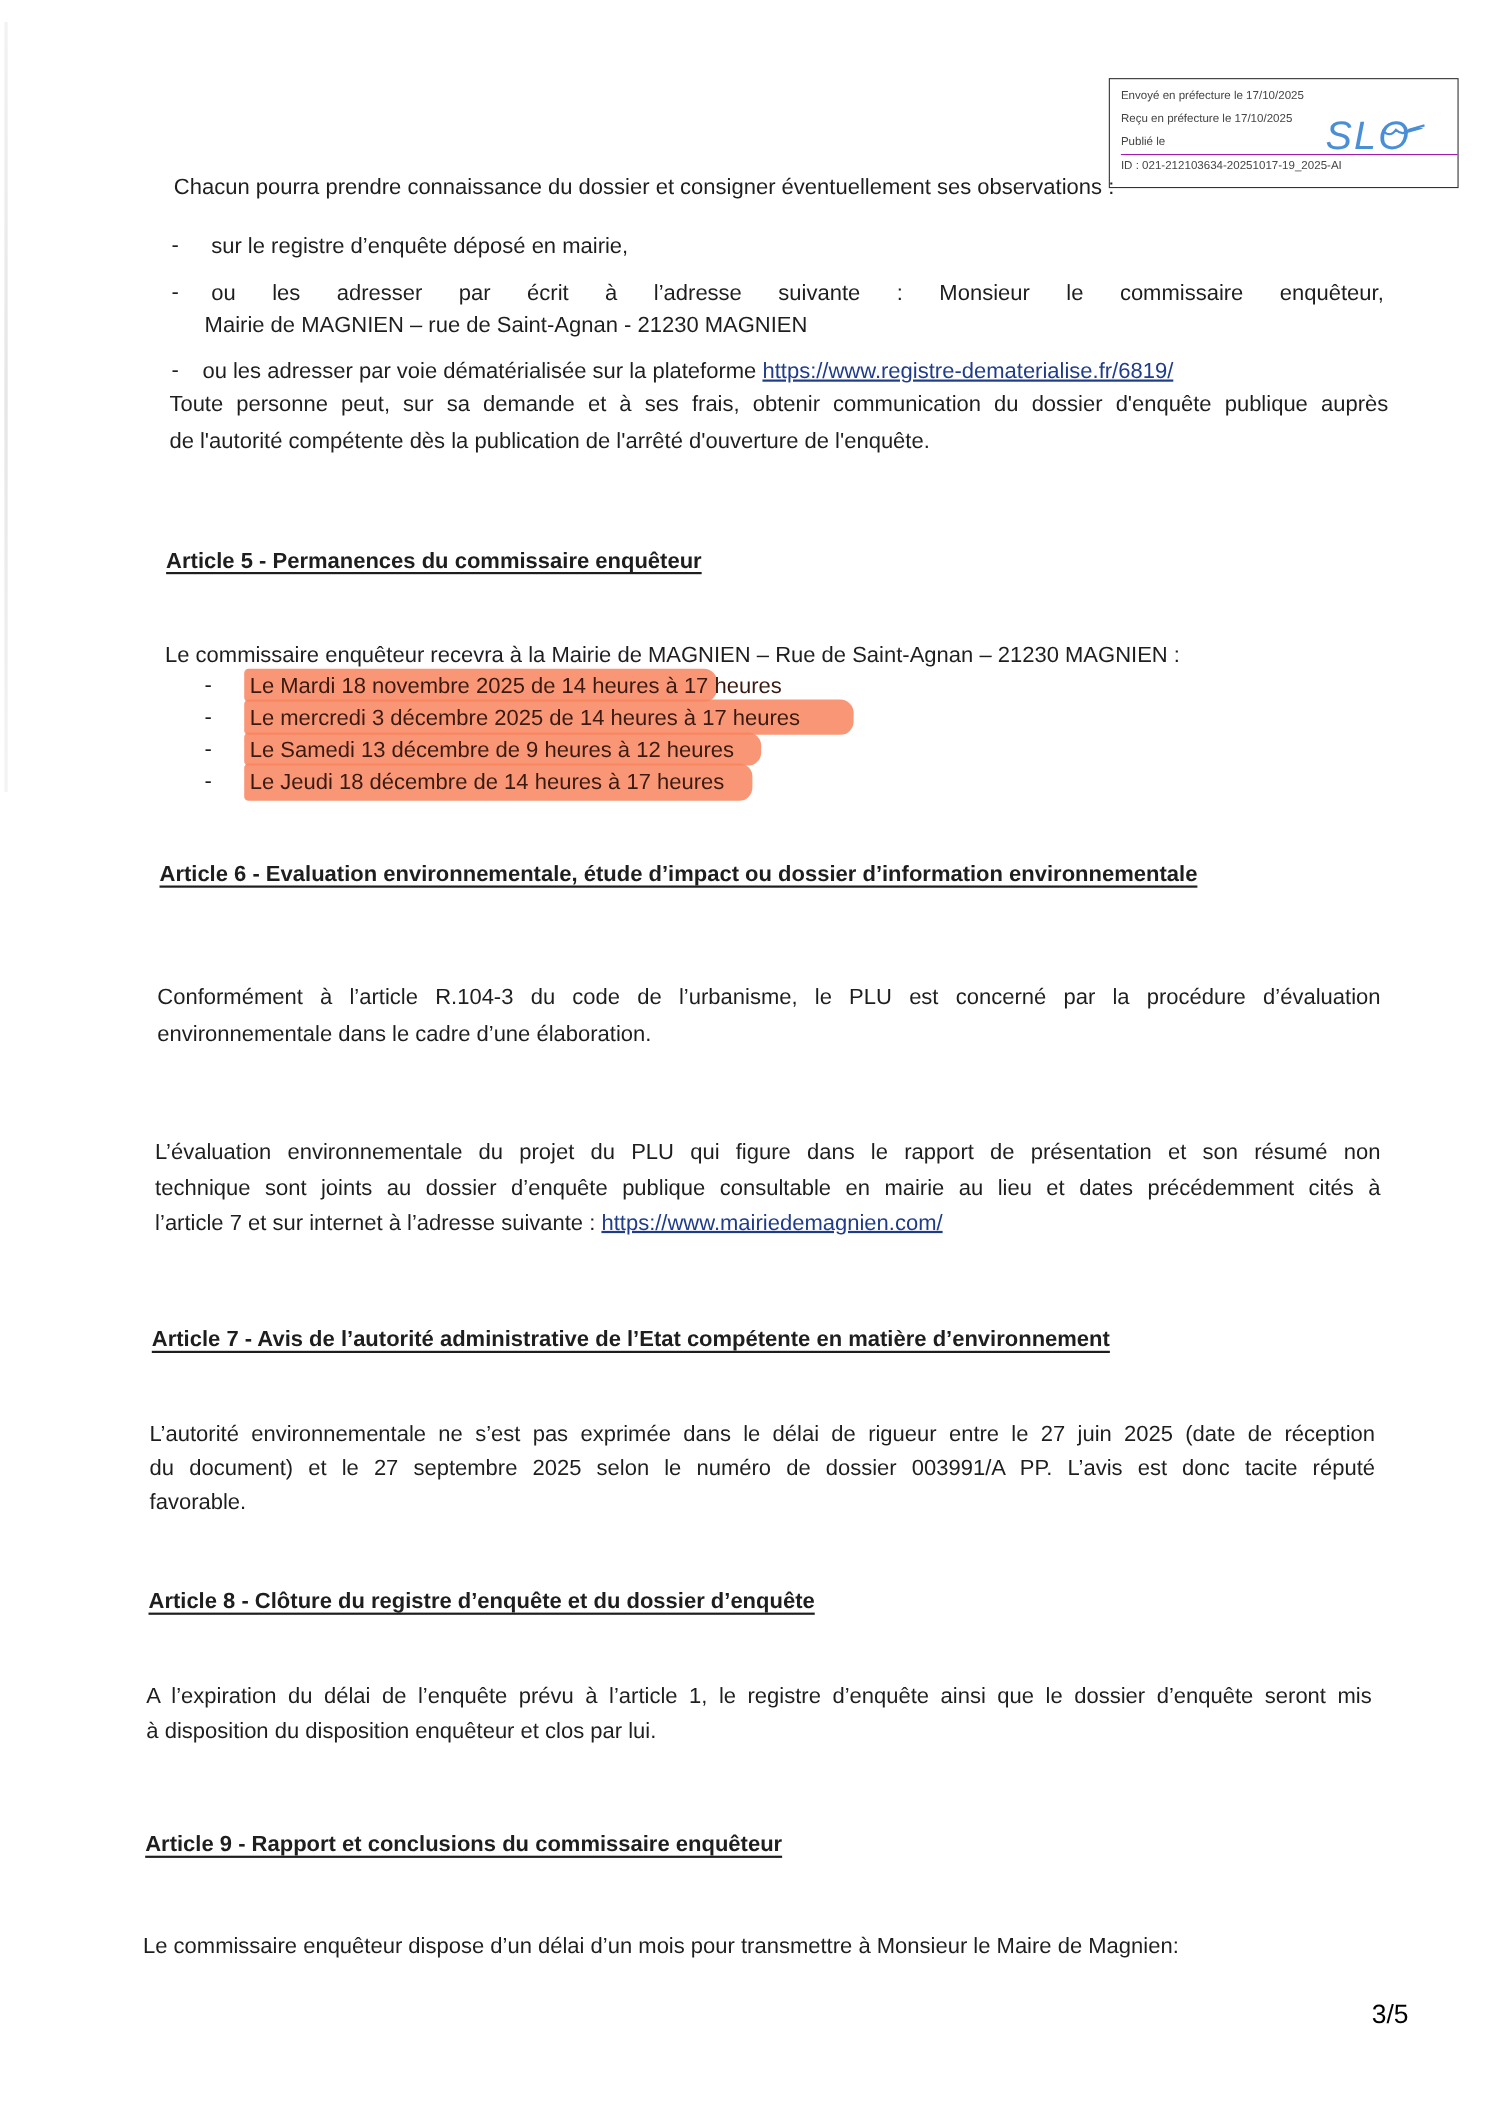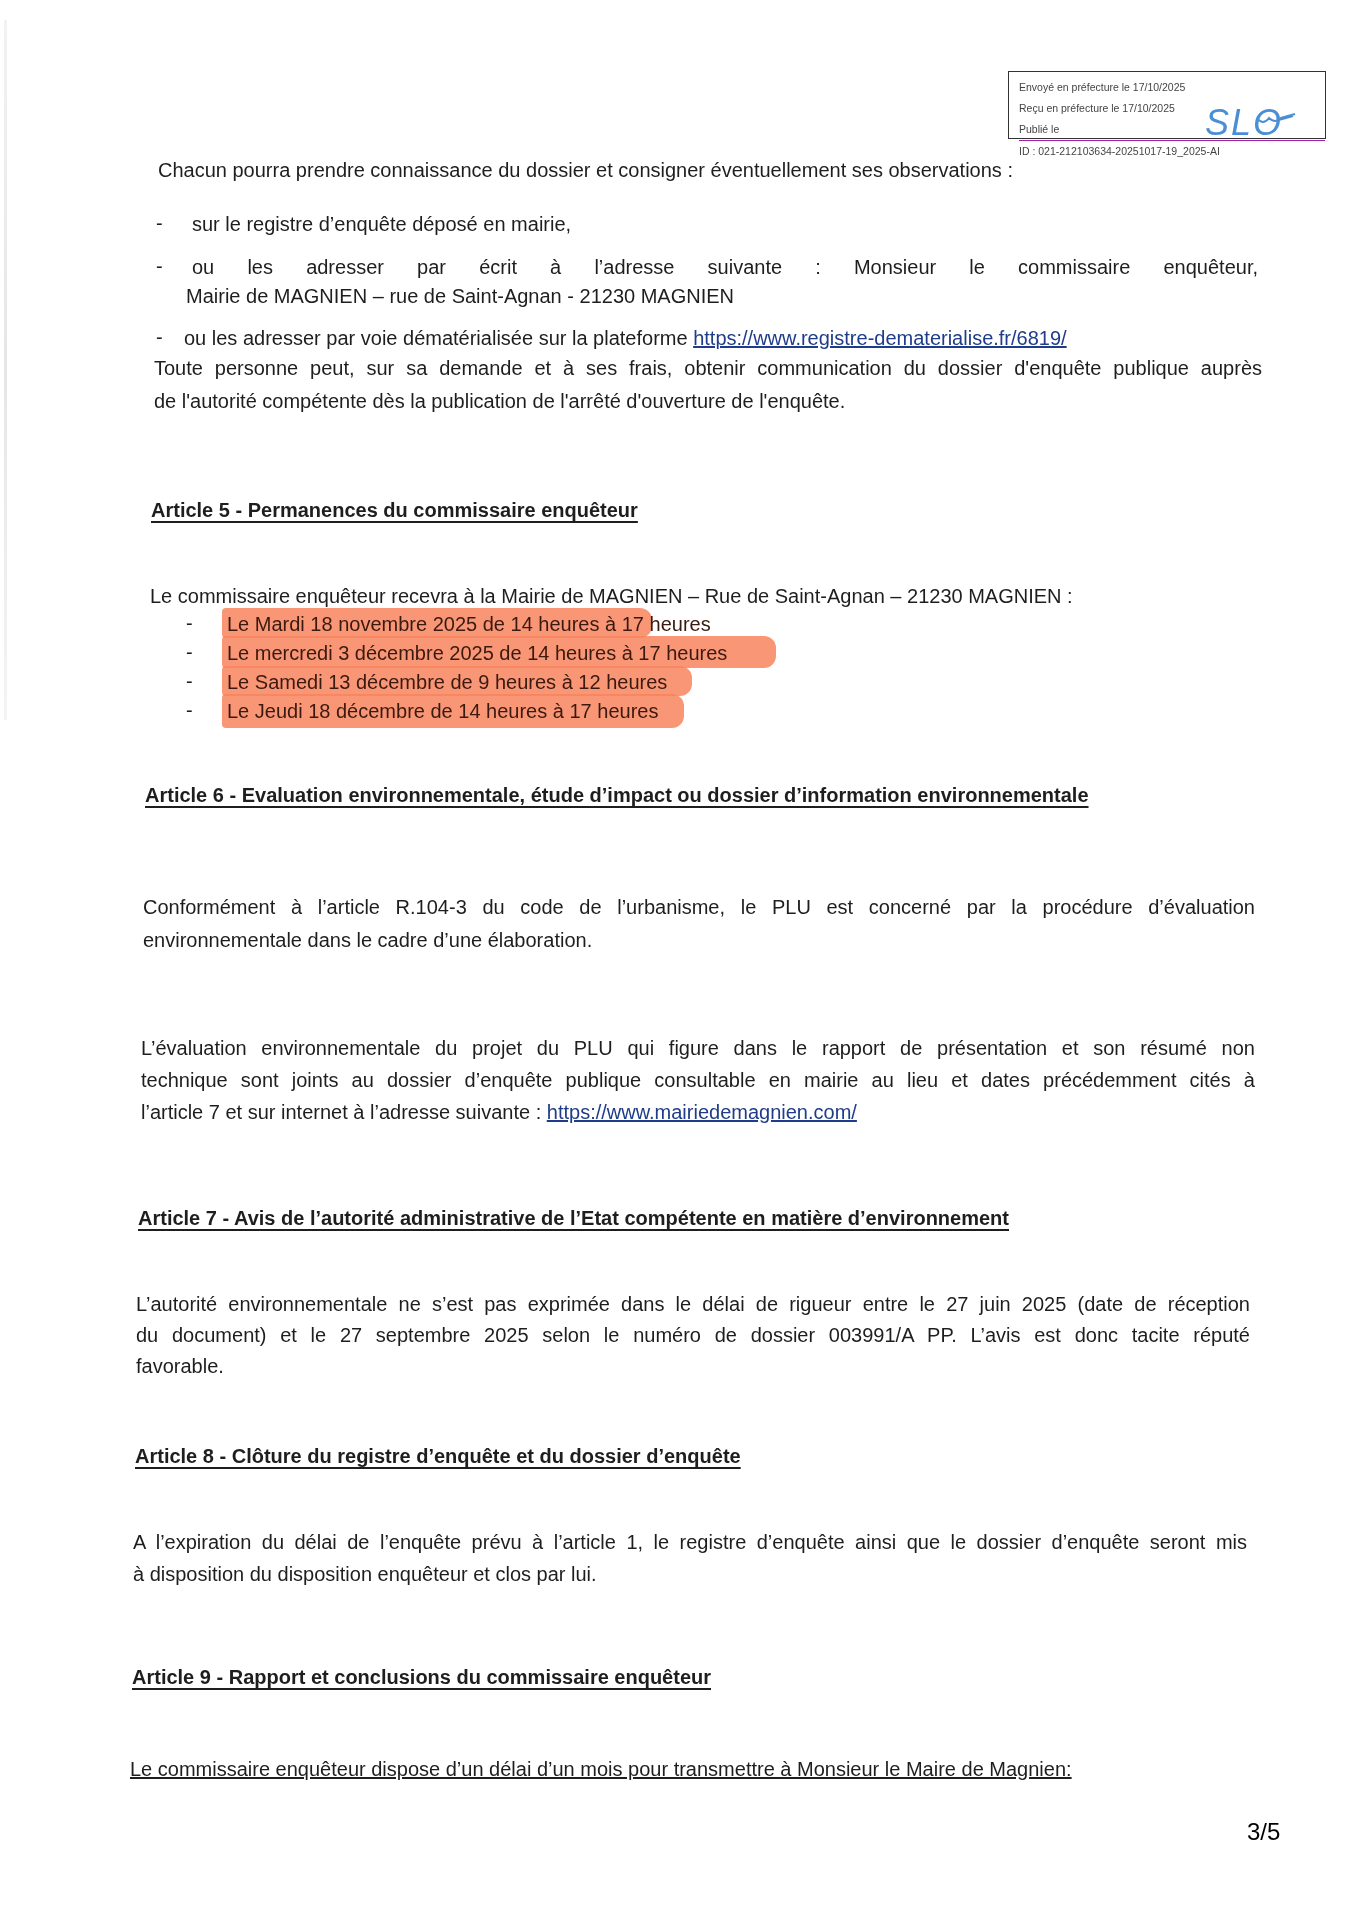--- a/index.html
+++ b/index.html
@@ -2,21 +2,21 @@
 <html><head>
 <meta charset="utf-8">
 <style>
   html, body { margin: 0; padding: 0; }
   body {
     width: 1357px; height: 1920px; background: #ffffff; position: relative; overflow: hidden;
     font-family: "Liberation Sans", sans-serif; color: #1e1e1e;
   }
   .scan-edge { position: absolute; left: 4px; top: 20px; width: 3px; height: 700px; background: linear-gradient(#f2f2f2, #e6e6e6, #f4f4f4); }
   .stamp {
-    position: absolute; left: 1008px; top: 71px; width: 318px; height: 68px;
+    position: absolute; left: 1008px; top: 71px; width: 318px; height: 100px;
     border: 1.5px solid #333; background: #fff; box-sizing: border-box;
     font-size: 10.5px; color: #444; padding: 5px 0 0 10px;
   }
   .stamp div { height: 21px; line-height: 21px; white-space: nowrap; }
   .stamp .sig { position: absolute; left: 196px; top: 30px; color: #4a8fd6; font-size: 36px; font-style: italic; letter-spacing: 2px; font-family: "Liberation Sans", sans-serif; }
   .stamp .sig-tail { position: absolute; left: 246px; top: 40px; width: 42px; height: 14px; }
   .t { position: absolute; font-size: 20px; line-height: 24px; white-space: nowrap; transform-origin: left top; }
   .h { font-weight: bold; text-decoration: underline; text-decoration-thickness: 1.5px; text-underline-offset: 4px; }
   .link { color: #1f3c8a; text-decoration: underline; }
   .dash { position: absolute; font-size: 20px; }
@@ -89,15 +89,15 @@
 <div class="t h" style="left:138px; top:1206px;">Article 7 - Avis de l’autorité administrative de l’Etat compétente en matière d’environnement</div>
 <div class="t just" style="left:136px; top:1292px; width:1114px;">L’autorité environnementale ne s’est pas exprimée dans le délai de rigueur entre le 27 juin 2025 (date de réception</div>
 <div class="t just" style="left:136px; top:1323px; width:1114px;">du document) et le 27 septembre 2025 selon le numéro de dossier 003991/A PP. L’avis est donc tacite réputé</div>
 <div class="t" style="left:136px; top:1354px;text-align:center;">favorable.</div>
 
 <div class="t h" style="left:135px; top:1444px;">Article 8 - Clôture du registre d’enquête et du dossier d’enquête</div>
 <div class="t just" style="left:133px; top:1530px; width:1114px;">A l’expiration du délai de l’enquête prévu à l’article 1, le registre d’enquête ainsi que le dossier d’enquête seront mis</div>
 <div class="t" style="left:133px; top:1562px;">à disposition du disposition enquêteur et clos par lui.</div>
 
 <div class="t h" style="left:132px; top:1665px;">Article 9 - Rapport et conclusions du commissaire enquêteur</div>
-<div class="t" style="left:130px; top:1757px;text-decoration:underline;">Le commissaire enquêteur dispose d’un délai d’un mois pour transmettre à Monsieur le Maire de Magnien:</div>
+<div class="t" style="left:130px; top:1757px;">Le commissaire enquêteur dispose d’un délai d’un mois pour transmettre à Monsieur le Maire de Magnien:</div>
 
 <div class="pageno">3/5</div>
 
 </body></html>

